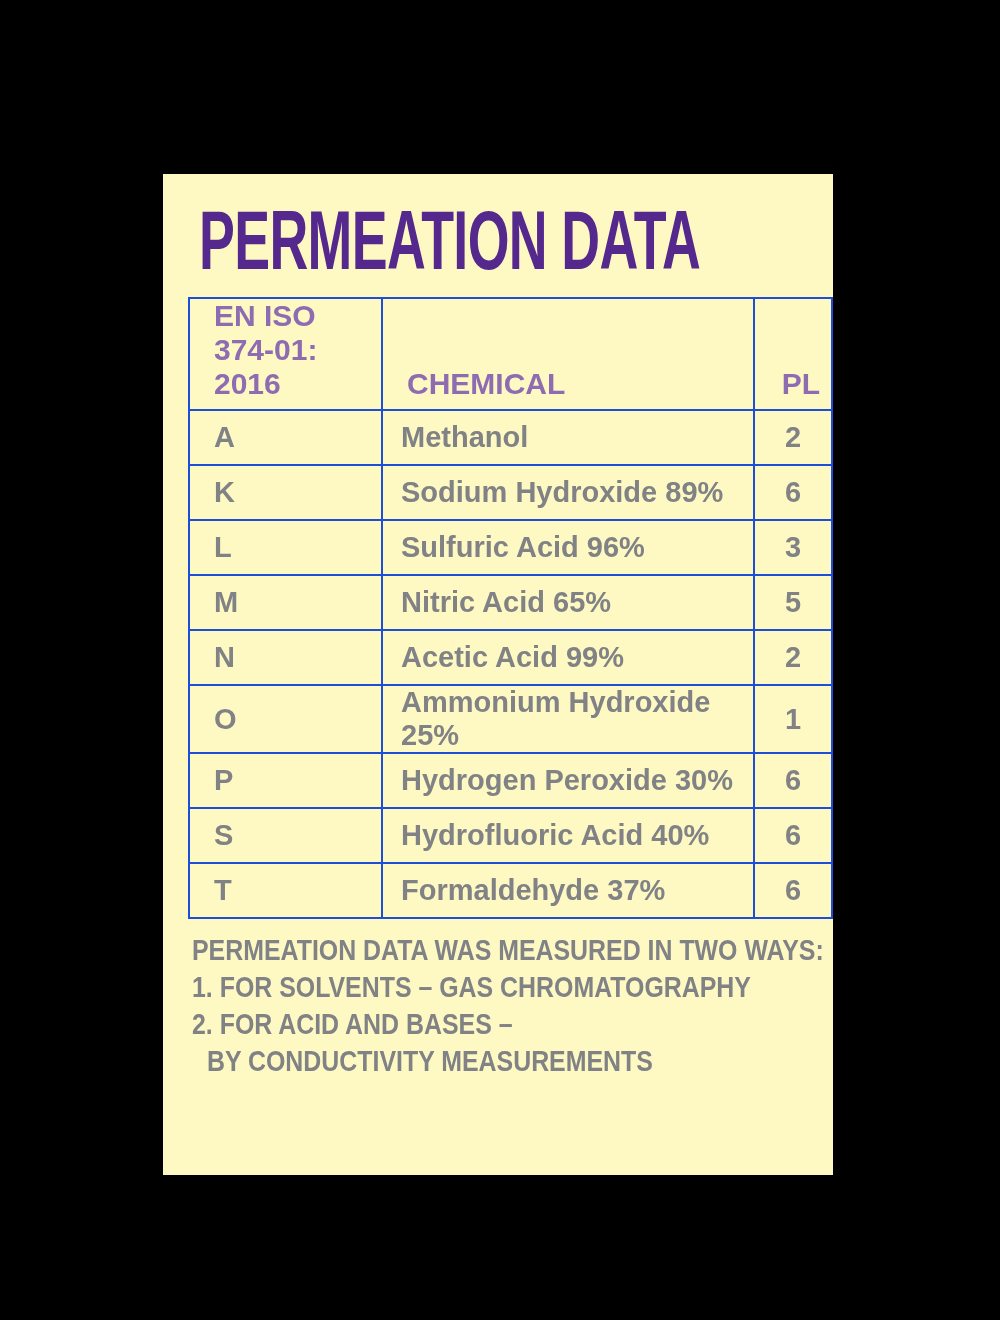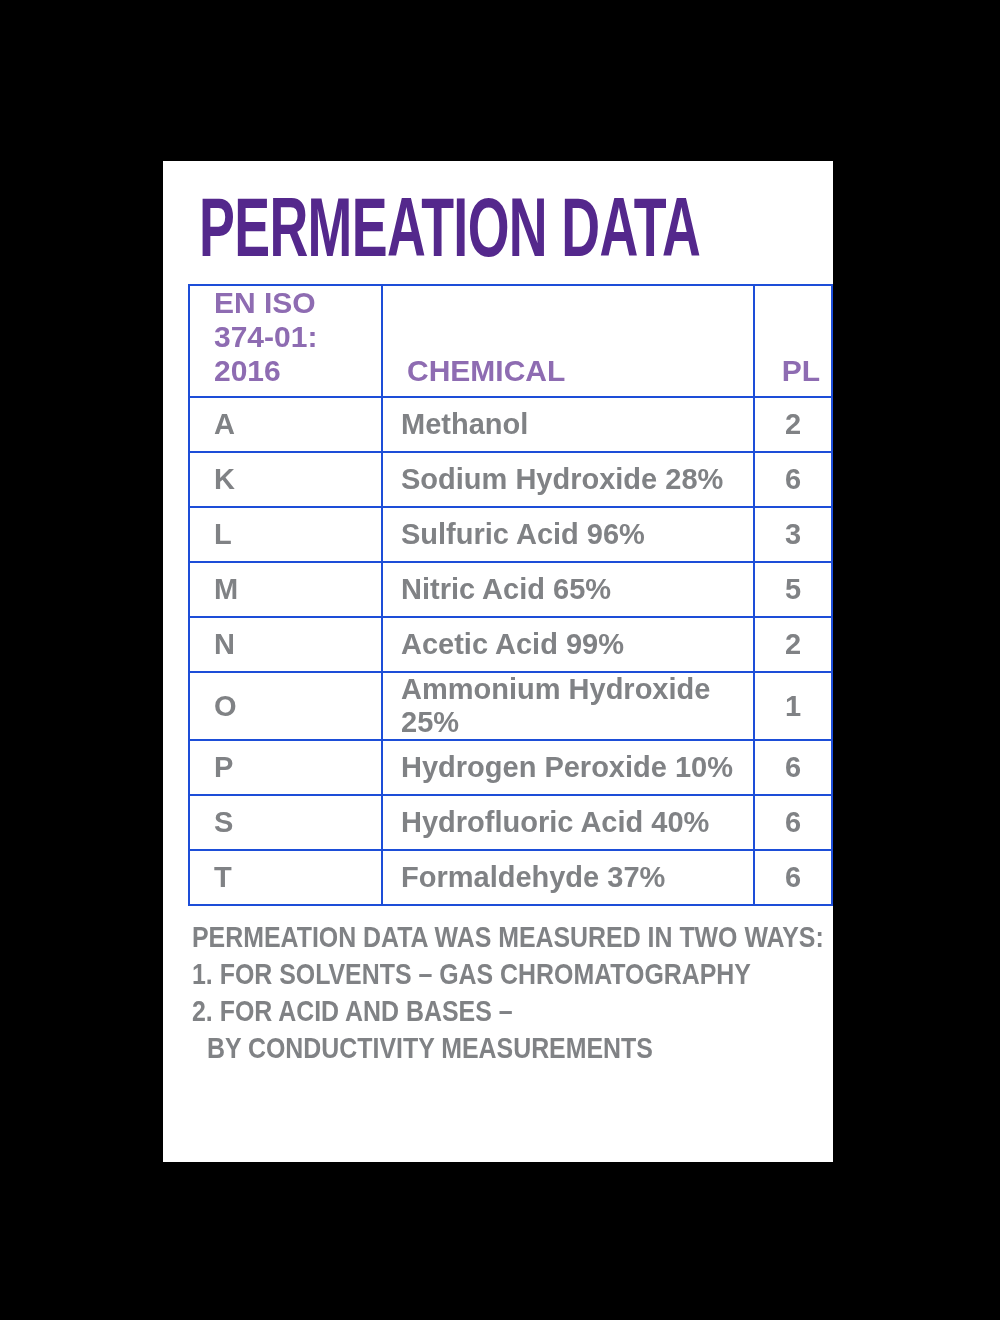--- a/index.html
+++ b/index.html
@@ -11,24 +11,24 @@
   .stage {
     position: relative;
     width: 1000px;
     height: 1320px;
     background: #000000;
     overflow: hidden;
   }
   .card {
     position: absolute;
     left: 163px;
-    top: 161px;
+    top: 174px;
     width: 670px;
     height: 1001px;
-    background: #ffffff;
+    background: #fef9c3;
   }
   .title {
     position: absolute;
     left: 36px;
     top: 24px;
     font-size: 84px;
     line-height: 1;
     font-weight: bold;
     letter-spacing: -1px;
     color: #54288c;
@@ -128,21 +128,21 @@
         </tr>
       </thead>
       <tbody>
         <tr>
           <td>A</td>
           <td class="chem">Methanol</td>
           <td class="pl">2</td>
         </tr>
         <tr>
           <td>K</td>
-          <td class="chem">Sodium Hydroxide 28%</td>
+          <td class="chem">Sodium Hydroxide 89%</td>
           <td class="pl">6</td>
         </tr>
         <tr>
           <td>L</td>
           <td class="chem">Sulfuric Acid 96%</td>
           <td class="pl">3</td>
         </tr>
         <tr>
           <td>M</td>
           <td class="chem">Nitric Acid 65%</td>
@@ -153,21 +153,21 @@
           <td class="chem">Acetic Acid 99%</td>
           <td class="pl">2</td>
         </tr>
         <tr>
           <td>O</td>
           <td class="chem">Ammonium Hydroxide 25%</td>
           <td class="pl">1</td>
         </tr>
         <tr>
           <td>P</td>
-          <td class="chem">Hydrogen Peroxide 10%</td>
+          <td class="chem">Hydrogen Peroxide 30%</td>
           <td class="pl">6</td>
         </tr>
         <tr>
           <td>S</td>
           <td class="chem">Hydrofluoric Acid 40%</td>
           <td class="pl">6</td>
         </tr>
         <tr>
           <td>T</td>
           <td class="chem">Formaldehyde 37%</td>

